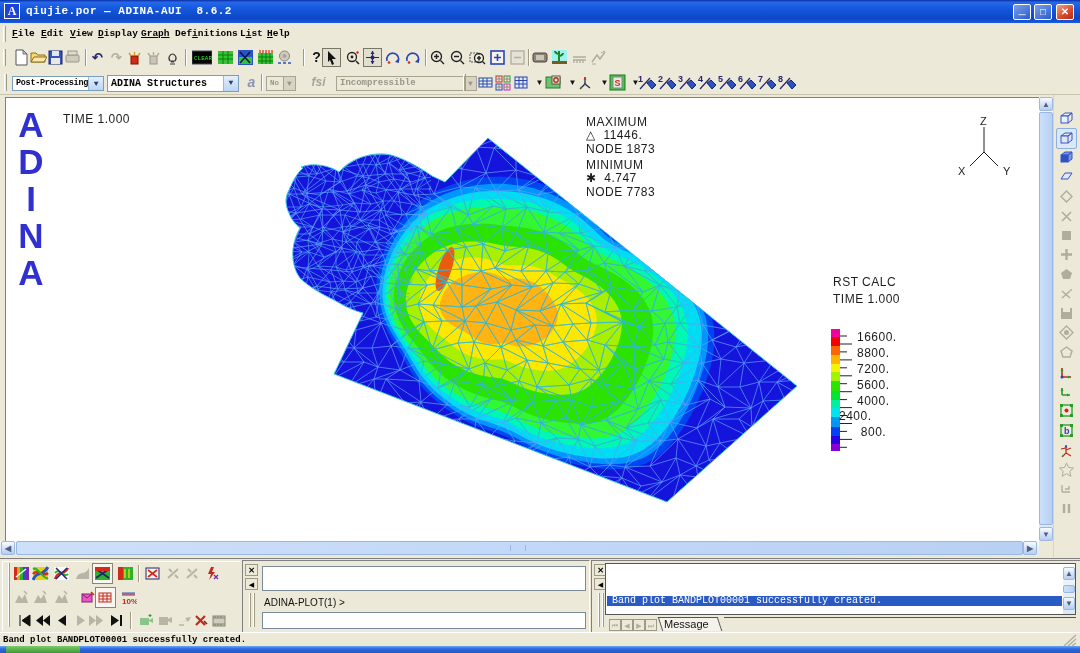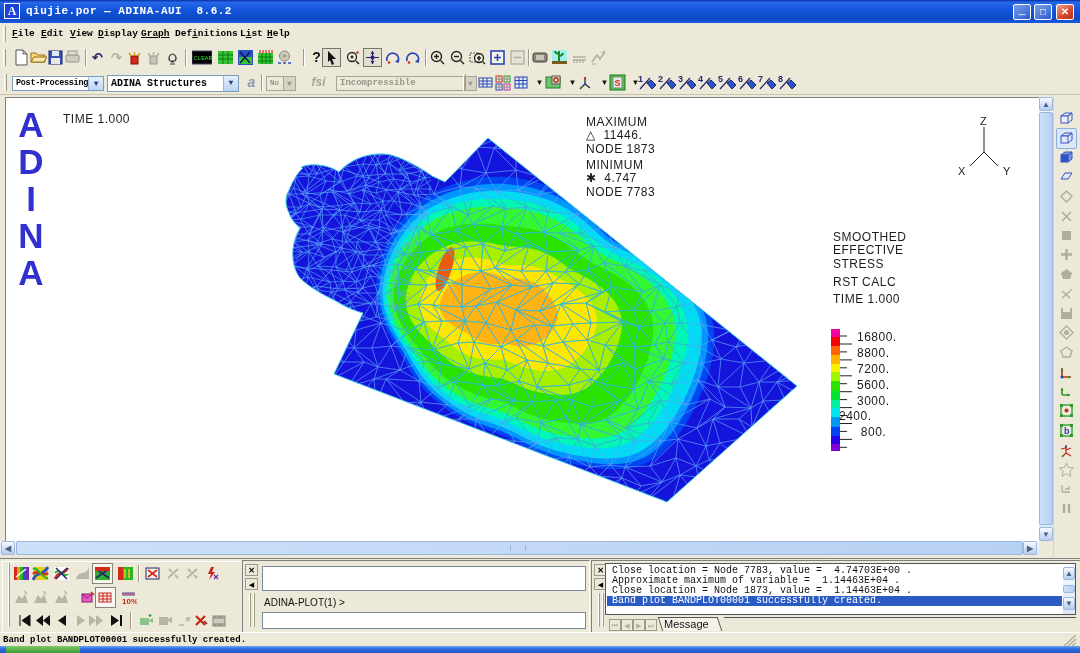--- a/index.html
+++ b/index.html
@@ -321,23 +321,20 @@
   <path d="M 300,166 C 312,161 330,165 338,171 C 350,157 372,150 390,154 C 404,158 420,167 431,175 L 444,181 L 487,137 L 796,385 L 666,501 L 333,373 L 362,312 C 350,309 340,303 333,299 C 318,292 306,284 299,277 C 293,269 291,258 292,248 C 293,240 295,234 299,227 C 295,224 290,218 288,212 C 284,204 284,196 288,189 C 292,180 296,172 302,167 Z" fill="none" stroke="#38c8e0" stroke-width="1"></path>
  </svg>
  <div id="adina">A<br>D<br>I<br>N<br>A</div>
  <div class="ptxt" style="left:57px;top:15px;">TIME 1.000</div>
  <div class="ptxt" style="left:580px;top:18px;">MAXIMUM
 △  11446.
 NODE 1873</div>
  <div class="ptxt" style="left:580px;top:61px;">MINIMUM
 ✱  4.747
 NODE 7783</div>
- <div class="ptxt" style="left:827px;top:133px;">SMOOTHED
-EFFECTIVE
-STRESS</div>
  <div class="ptxt" style="left:827px;top:178px;">RST CALC</div>
  <div class="ptxt" style="left:827px;top:195px;">TIME 1.000</div>
  <svg style="position:absolute;left:945px;top:15px;" width="75" height="65">
   <path d="M33,39 V14 M33,39 L19,53 M33,39 L47,53" stroke="#222" stroke-width="1"></path>
   <text x="29" y="12" font-size="11" fill="#222">Z</text>
   <text x="7" y="62" font-size="11" fill="#222">X</text>
   <text x="52" y="62" font-size="11" fill="#222">Y</text>
  </svg>
  <div id="legendbar" style="background:linear-gradient(180deg,
    #f4009e 0%,#f4009e 6.5%,#f40000 6.5%,#f40000 14%,#ff6600 14%,#ff6600 21.5%,#ffb400 21.5%,#ffb400 28.5%,
@@ -354,25 +351,25 @@
       <path d="M0,110.4 h12" stroke="#222" stroke-width="1"></path>
       <path d="M0,7.0 h7" stroke="#222" stroke-width="1"></path>
       <path d="M0,22.9 h7" stroke="#222" stroke-width="1"></path>
       <path d="M0,38.8 h7" stroke="#222" stroke-width="1"></path>
       <path d="M0,54.7 h7" stroke="#222" stroke-width="1"></path>
       <path d="M0,70.6 h7" stroke="#222" stroke-width="1"></path>
       <path d="M0,86.5 h7" stroke="#222" stroke-width="1"></path>
       <path d="M0,102.4 h7" stroke="#222" stroke-width="1"></path>
       <path d="M0,118.3 h7" stroke="#222" stroke-width="1"></path>
     </svg>
-<div class="ptxt" style="left:851px;top:233px;">16800.</div>
+<div class="ptxt" style="left:851px;top:233px;">16600.</div>
 <div class="ptxt" style="left:851px;top:249px;text-align:center;">8800.</div>
 <div class="ptxt" style="left:851px;top:265px;">7200.</div>
 <div class="ptxt" style="left:851px;top:281px;">5600.</div>
-<div class="ptxt" style="left:851px;top:297px;">3000.</div>
+<div class="ptxt" style="left:851px;top:297px;">4000.</div>
 <div class="ptxt" style="left:833px;top:312px;">2400.</div>
 <div class="ptxt" style="left:851px;top:328px;">&nbsp;800.</div>
 </div>
 
 <div class="abs sb" style="left:1039px;top:97px;width:14px;height:444px;"></div>
 <div class="sbtn" style="left:1039px;top:97px;width:14px;height:14px;line-height:13px;">▲</div>
 <div class="abs sthumb" style="left:1039px;top:112px;width:14px;height:413px;"></div>
 <div class="sbtn" style="left:1039px;top:527px;width:14px;height:14px;line-height:13px;">▼</div>
 
 <div class="abs sb" style="left:0px;top:541px;width:1039px;height:14px;"></div>
@@ -599,23 +596,20 @@
  <div class="abs" style="left:262px;top:7px;width:324px;height:25px;background:#fff;border:1px solid #7b8a99;"></div>
  <div class="abs" style="left:264px;top:38px;font-size:10px;color:#111;font-family:'Liberation Sans',sans-serif;">ADINA-PLOT(1) &gt;</div>
  <div class="abs" style="left:262px;top:53px;width:324px;height:17px;background:#fff;border:1px solid #7b8a99;"></div>
 
  <div class="abs" style="left:591px;top:1px;width:489px;height:72px;border-left:1px solid #808080;border-top:1px solid #808080;background:#ece9d8;"></div>
  <div class="mini" style="left:594px;top:5px;width:13px;height:12px;text-align:center;font-size:8px;font-weight:bold;line-height:11px;">✕</div>
  <div class="mini" style="left:594px;top:19px;width:13px;height:12px;text-align:center;font-size:7px;line-height:11px;">◀</div>
  <div class="abs" style="left:598px;top:34px;width:2px;height:34px;border-left:1px solid #fff;border-right:1px solid #a09a85;"></div>
  <div class="abs" style="left:602px;top:34px;width:2px;height:34px;border-left:1px solid #fff;border-right:1px solid #a09a85;"></div>
  <div class="abs" style="left:605px;top:4px;width:471px;height:52px;background:#fff;border:1px solid #555;"></div>
- <div class="abs msgtxt" style="left:612px;top:7px;color:#111;">Close location = Node 7783, value =  4.74703E+00 .
-Approximate maximum of variable =  1.14463E+04 .
-Close location = Node 1873, value =  1.14463E+04 .</div>
  <div class="abs" style="left:607px;top:37px;width:455px;height:10px;background:#2a5ac4;"></div>
  <div class="abs msgtxt" style="left:612px;top:37px;color:#fff;">Band plot BANDPLOT00001 successfully created.</div>
 
  <div class="abs sb" style="left:1063px;top:6px;width:12px;height:49px;"></div>
  <div class="sbtn" style="left:1063px;top:8px;width:12px;height:13px;line-height:12px;">▲</div>
  <div class="abs sthumb" style="left:1063px;top:26px;width:12px;height:8px;"></div>
  <div class="sbtn" style="left:1063px;top:38px;width:12px;height:13px;line-height:12px;">▼</div>
 
  <div class="mini" style="left:609px;top:60px;width:12px;height:12px;color:#b0ac9e;font-size:7px;text-align:center;line-height:11px;">⏮</div>
  <div class="mini" style="left:621px;top:60px;width:12px;height:12px;color:#b0ac9e;font-size:7px;text-align:center;line-height:11px;">◀</div>

